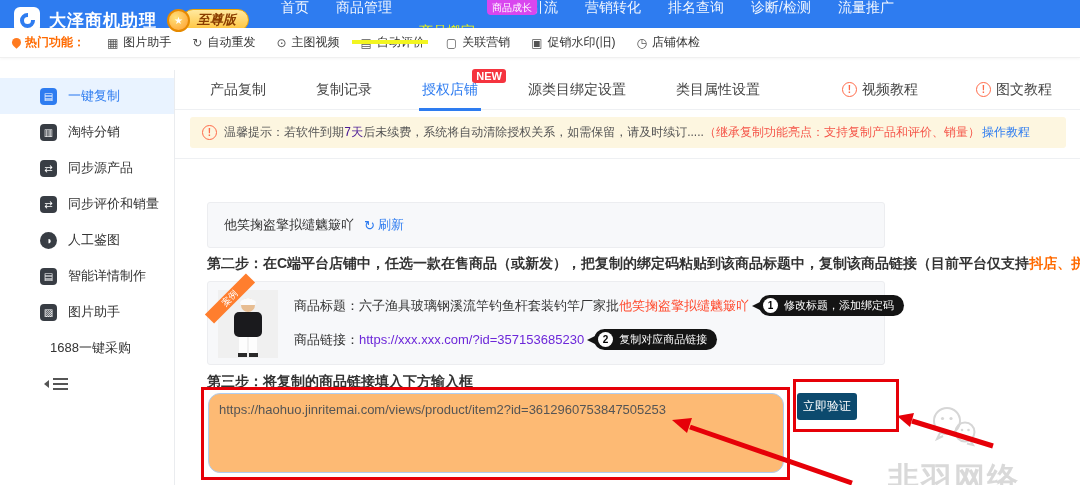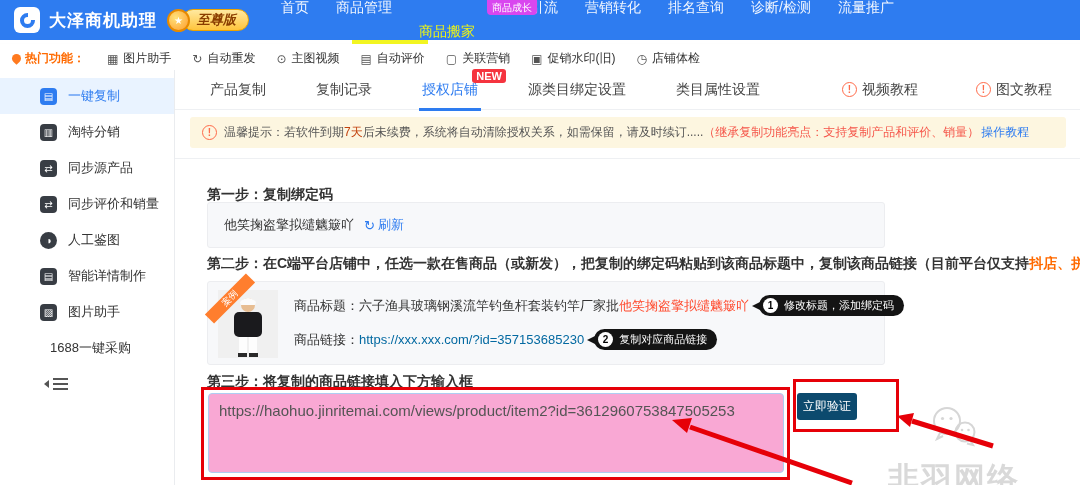--- a/index.html
+++ b/index.html
@@ -14,21 +14,21 @@
   .app-name { color:#fff; font-size:17px; font-weight:bold; margin-left:9px; letter-spacing:1px; }
   .vip-badge { position:relative; margin-left:10px; height:23px; display:flex; align-items:center; }
   .vip-medal { width:23px; height:23px; border-radius:50%; background:radial-gradient(circle at 35% 35%, #ffe27a, #ff9d2e); border:2px solid #e68a00; z-index:2; display:flex; align-items:center; justify-content:center; color:#fff; font-size:10px; }
   .vip-pill { margin-left:-8px; height:22px; padding:0 12px 0 14px; border-radius:11px; background:linear-gradient(180deg,#ffe9a0,#ffc43c); border:1px solid #eda400; color:#8a3d00; font-size:13px; font-weight:bold; font-style:italic; display:flex; align-items:center; }
   .nav { display:flex; gap:27px; margin-left:32px; }
   .nav-item { color:rgba(255,255,255,.93); font-size:14px; cursor:pointer; white-space:nowrap; }
   .nav-item.active { color:#eef613; font-weight:normal;margin-top:24px; }
   .nav-tag { position:absolute; left:487px; top:0; background:#d946ef; color:#fff; font-size:10px; padding:1px 5px 0; border-radius:0 0 4px 4px; z-index:3; }
 
   
-  .quickbar { position:absolute; left:0; top:44px; width:1080px; height:30px; background:#fff; border-bottom:1px solid #f0f0f0; display:flex; align-items:center; box-shadow:0 1px 3px rgba(0,0,0,.04); }
+  .quickbar { position:absolute; left:0; top:28px; width:1080px; height:30px; background:#fff; border-bottom:1px solid #f0f0f0; display:flex; align-items:center; box-shadow:0 1px 3px rgba(0,0,0,.04); }
   .hot-label { display:flex; align-items:center; gap:4px; margin-left:12px; color:#ff6a00; font-size:12px; font-weight:bold; }
   .flame { width:9px; height:9px; background:#ff7a1f; border-radius:50% 50% 50% 0; transform:rotate(-45deg); }
   .quick-items { display:flex; gap:21px; margin-left:22px; }
   .quick-item { display:flex; align-items:center; gap:5px; font-size:12px; color:#333; cursor:pointer; }
   .qicon { color:#555; font-size:12px; }
   .yellow-underline { position:absolute; left:352px; top:40px; width:76px; height:4px; background:#f2f521; z-index:2; }
 
   
   .sidebar { position:absolute; left:0; top:70px; width:175px; height:415px; background:#fff; border-right:1px solid #eaecef; padding-top:8px; }
   .side-item { height:36px; display:flex; align-items:center; padding-left:40px; gap:11px; font-size:13px; color:#333; cursor:pointer; }
@@ -48,45 +48,45 @@
   .tab-underline { position:absolute; left:-3px; bottom:-12px; width:62px; height:3px; background:#2e7cf0; }
   .new-badge { position:absolute; right:-28px; top:-12px; background:#f5343f; color:#fff; font-size:11px; font-weight:bold; padding:1px 4px; border-radius:3px; }
   .tabs-right { margin-left:auto; display:flex; gap:58px; }
   .help-tab { display:flex; align-items:center; gap:5px; font-size:14px; color:#444; cursor:pointer; white-space:nowrap; }
   .icircle { width:15px; height:15px; border:1.5px solid #ff6b4a; border-radius:50%; color:#ff6b4a; font-size:10px; font-weight:bold; display:flex; align-items:center; justify-content:center; }
 
   
   .notice { position:absolute; left:190px; top:117px; width:876px; height:31px; background:#fdf6e0; border-radius:3px; display:flex; align-items:center; padding:0 12px; font-size:12px; color:#555; white-space:nowrap; overflow:hidden; }
   .notice .icircle { flex:0 0 auto; margin-right:7px; }
   .notice-red { color:#f5564a; }
-  .notice-days { color:#c2410c; }
+  .notice-days { color:#4c1d95;font-family:Liberation Mono, monospace; }
   .notice-link { color:#2e7cf0; cursor:pointer; margin-left:2px; }
   .divider { position:absolute; left:175px; top:158px; width:905px; height:1px; background:#eef0f3; }
 
   
   .step-title { position:absolute; font-size:14px; font-weight:bold; color:#333; }
   .step1-box { position:absolute; left:207px; top:202px; width:678px; height:46px; background:#f7f8fa; border:1px solid #ecedf0; border-radius:3px; display:flex; align-items:center; padding:0 28px 0 16px; }
   .bind-code { font-size:13px; color:#333; }
   .refresh-link { display:flex; align-items:center; gap:3px; color:#2e7cf0; font-size:13px; margin-left:10px; cursor:pointer; }
   .copy-btn { margin-left:auto; padding:5px 13px; background:#f8fbff; border:1px solid #9ec2f3; border-radius:3px; color:#2e7cf0; font-size:12px; cursor:pointer; }
 
   .step2-red { color:#ff6a00; }
   .example-box { position:absolute; left:207px; top:281px; width:678px; height:84px; background:#f7f8fa; border:1px solid #ecedf0; border-radius:3px; }
   .prod-img { position:absolute; left:10px; top:8px; width:60px; height:68px; background:#f0f0f0; }
   .ribbon { position:absolute; left:-17px; top:2px; width:58px; height:13px; background:#ff7e2e; color:#fff; font-size:9px; text-align:center; line-height:13px; transform:rotate(-45deg); z-index:2; }
   .prod-row { position:absolute; left:86px; font-size:13px; color:#333; display:flex; align-items:center; white-space:nowrap; }
   .row1 { top:13px; }
   .row2 { top:47px; }
   .code-red { color:#ff4a2d; }
-  .link-orange { color:#0369a1; }
+  .link-orange { color:#6d28d9; }
   .black-badge { display:inline-flex; align-items:center; gap:6px; background:#141414; color:#fff; font-size:11px; border-radius:12px; padding:3px 10px 3px 4px; margin-left:10px; position:relative; }
   .black-badge::before { content:""; position:absolute; left:-7px; top:50%; margin-top:-4px; border-top:4px solid transparent; border-bottom:4px solid transparent; border-right:8px solid #141414; }
   .num-circle { width:15px; height:15px; background:#fff; color:#000; border-radius:50%; font-size:10px; font-weight:bold; display:flex; align-items:center; justify-content:center; }
 
-  .link-input { position:absolute; left:208px; top:393px; width:576px; height:80px; border:1px solid #aecdf2; border-radius:4px; padding:8px 10px; font-size:15px; color:#555; font-family:"Liberation Sans","DejaVu Sans",sans-serif; resize:none; outline:none; background:#f9a8d4; }
+  .link-input { position:absolute; left:208px; top:393px; width:576px; height:80px; border:1px solid #aecdf2; border-radius:12px; padding:8px 10px; font-size:13px; color:#555; font-family:"Liberation Sans","DejaVu Sans",sans-serif; resize:none; outline:none; background:#fdba74; }
   .verify-btn { position:absolute; left:797px; top:393px; width:60px; height:27px; background:#0c4a6e; color:#fff; font-size:12px; border:none; border-radius:3px; cursor:pointer; z-index:3; }
 
   
   .red-box { position:absolute; border:3px solid #e60008; z-index:5; pointer-events:none; }
   .red-box-input { left:201px; top:387px; width:589px; height:93px; }
   .red-box-btn { left:793px; top:379px; width:106px; height:53px; }
   .arrows { position:absolute; left:0; top:0; width:1080px; height:485px; z-index:6; pointer-events:none; }
 
   
   .watermark { position:absolute; left:888px; top:404px; display:flex; align-items:center; gap:8px; z-index:4; opacity:.62;flex-direction:column; }
@@ -217,21 +217,20 @@
     </div>
   </div>
 
   <div class="notice">
     <span class="icircle">!</span>
     <span><span>温馨提示：若软件到期</span><span class="notice-days">7天</span><span>后未续费，系统将自动清除授权关系，如需保留，请及时续订.....</span><span class="notice-red">（继承复制功能亮点：支持复制产品和评价、销量）</span></span>
     <span class="notice-link">操作教程</span>
   </div>
   <div class="divider"></div>
 
-  <div class="step-title" style="left:207px; top:186px;">第一步：复制绑定码</div>
   <div class="step1-box">
     <span class="bind-code">他笑掬盗擎拟缱魑簸吖</span>
     <span class="refresh-link">
         <span>↻</span>
         <span>刷新</span>
       </span>
   </div>
 
   <div class="step-title" style="left:207px; top:255px; white-space:nowrap;">
     <span>第二步：在C端平台店铺中，任选一款在售商品（或新发），把复制的绑定码粘贴到该商品标题中，复制该商品链接（目前平台仅支持</span><span class="step2-red">抖店、拼多多</span>

